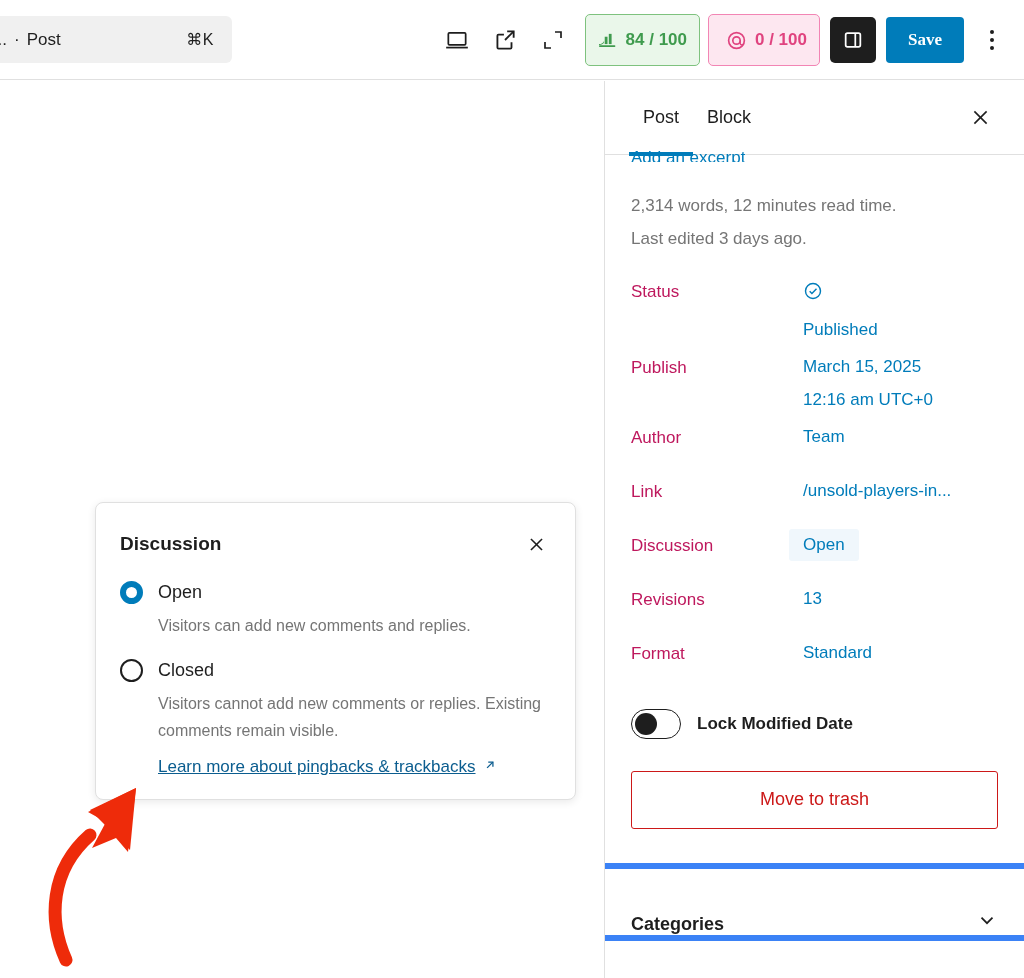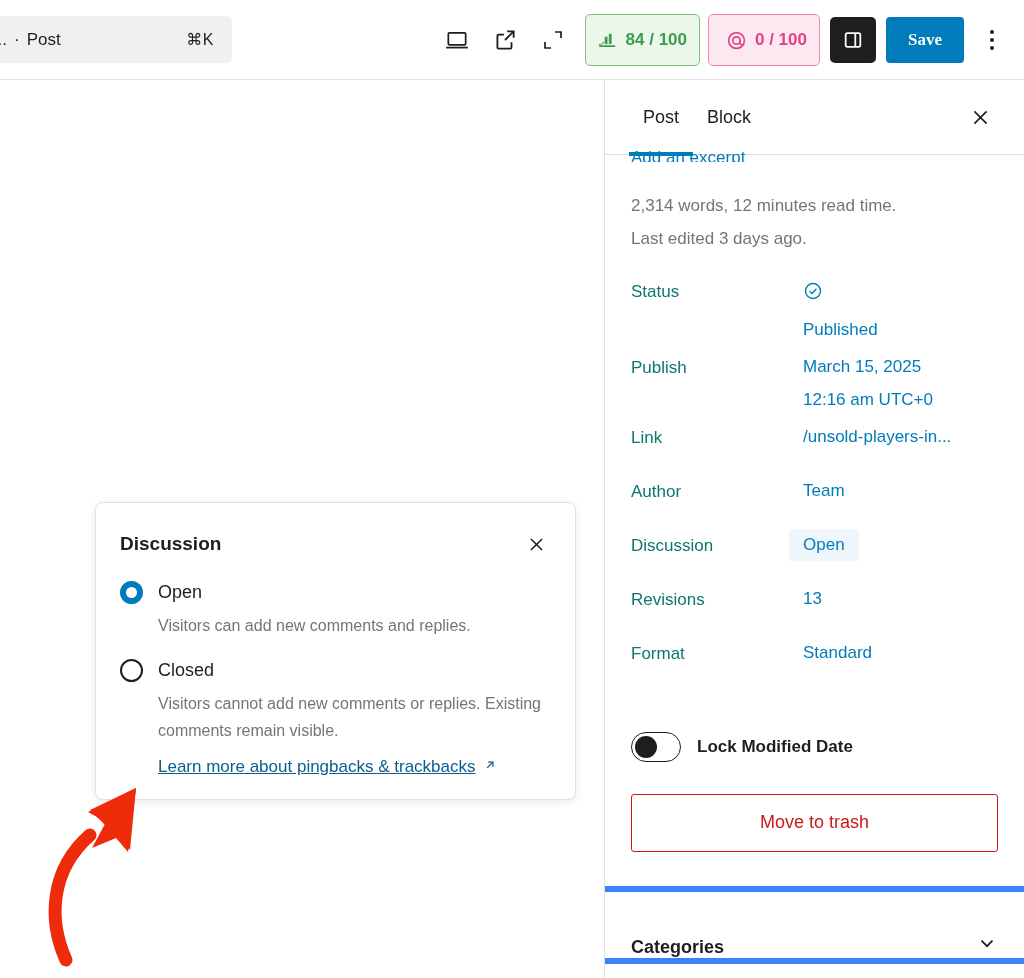--- a/index.html
+++ b/index.html
@@ -111,34 +111,34 @@
   }
   .meta-note {
     padding-top: 34px; font-size: 17px; color: #757575; line-height: 1.95;
   }
   .meta-rows { margin-top: 18px; }
   .meta-row {
     display: flex; align-items: flex-start;
     min-height: 54px; padding: 6px 0;
   }
   .meta-label {
-    width: 172px; flex: none; font-size: 17px; color: #0f766e; padding-top: 3px;
+    width: 172px; flex: none; font-size: 17px; color: #be185d; padding-top: 3px;
   }
   .meta-value {
     font-size: 17px; color: #007cba; cursor: pointer;
     display: flex; align-items: flex-start; gap: 9px; line-height: 1.45; flex-direction: column;
   }
   .meta-value.highlight {
     background: #f0f7fc; border-radius: 3px; padding: 4px 14px; margin: -4px -14px;
   }
   .meta-value .check-ic { flex: none; margin-top: 2px; }
   .two-line { display: flex; flex-direction: column; }
 
   .toggle-row {
-    display: flex; align-items: center; gap: 16px; margin-top: 43px;
+    display: flex; align-items: center; gap: 16px; margin-top: 20px;
   }
   .toggle {
     width: 50px; height: 30px; border-radius: 15px;
     background: #fff; border: 1.5px solid #1e1e1e; position: relative;
     cursor: pointer; flex: none;
   }
   .toggle .knob {
     position: absolute; left: 3px; top: 3px;
     width: 22px; height: 22px; border-radius: 50%; background: #1e1e1e;
   }
@@ -318,27 +318,27 @@
 
         <div class="meta-row">
           <div class="meta-label">Publish</div>
           <div class="meta-value two-line">
             <span>March 15, 2025</span>
             <span>12:16 am UTC+0</span>
           </div>
         </div>
 
         <div class="meta-row">
+          <div class="meta-label">Author</div>
+          <div class="meta-value">Team</div>
+        </div>
+
+        <div class="meta-row">
           <div class="meta-label">Link</div>
           <div class="meta-value">/unsold-players-in...</div>
-        </div>
-
-        <div class="meta-row">
-          <div class="meta-label">Author</div>
-          <div class="meta-value">Team</div>
         </div>
 
         <div class="meta-row">
           <div class="meta-label">Discussion</div>
           <div class="meta-value highlight">Open</div>
         </div>
 
         <div class="meta-row">
           <div class="meta-label">Revisions</div>
           <div class="meta-value">13</div>

